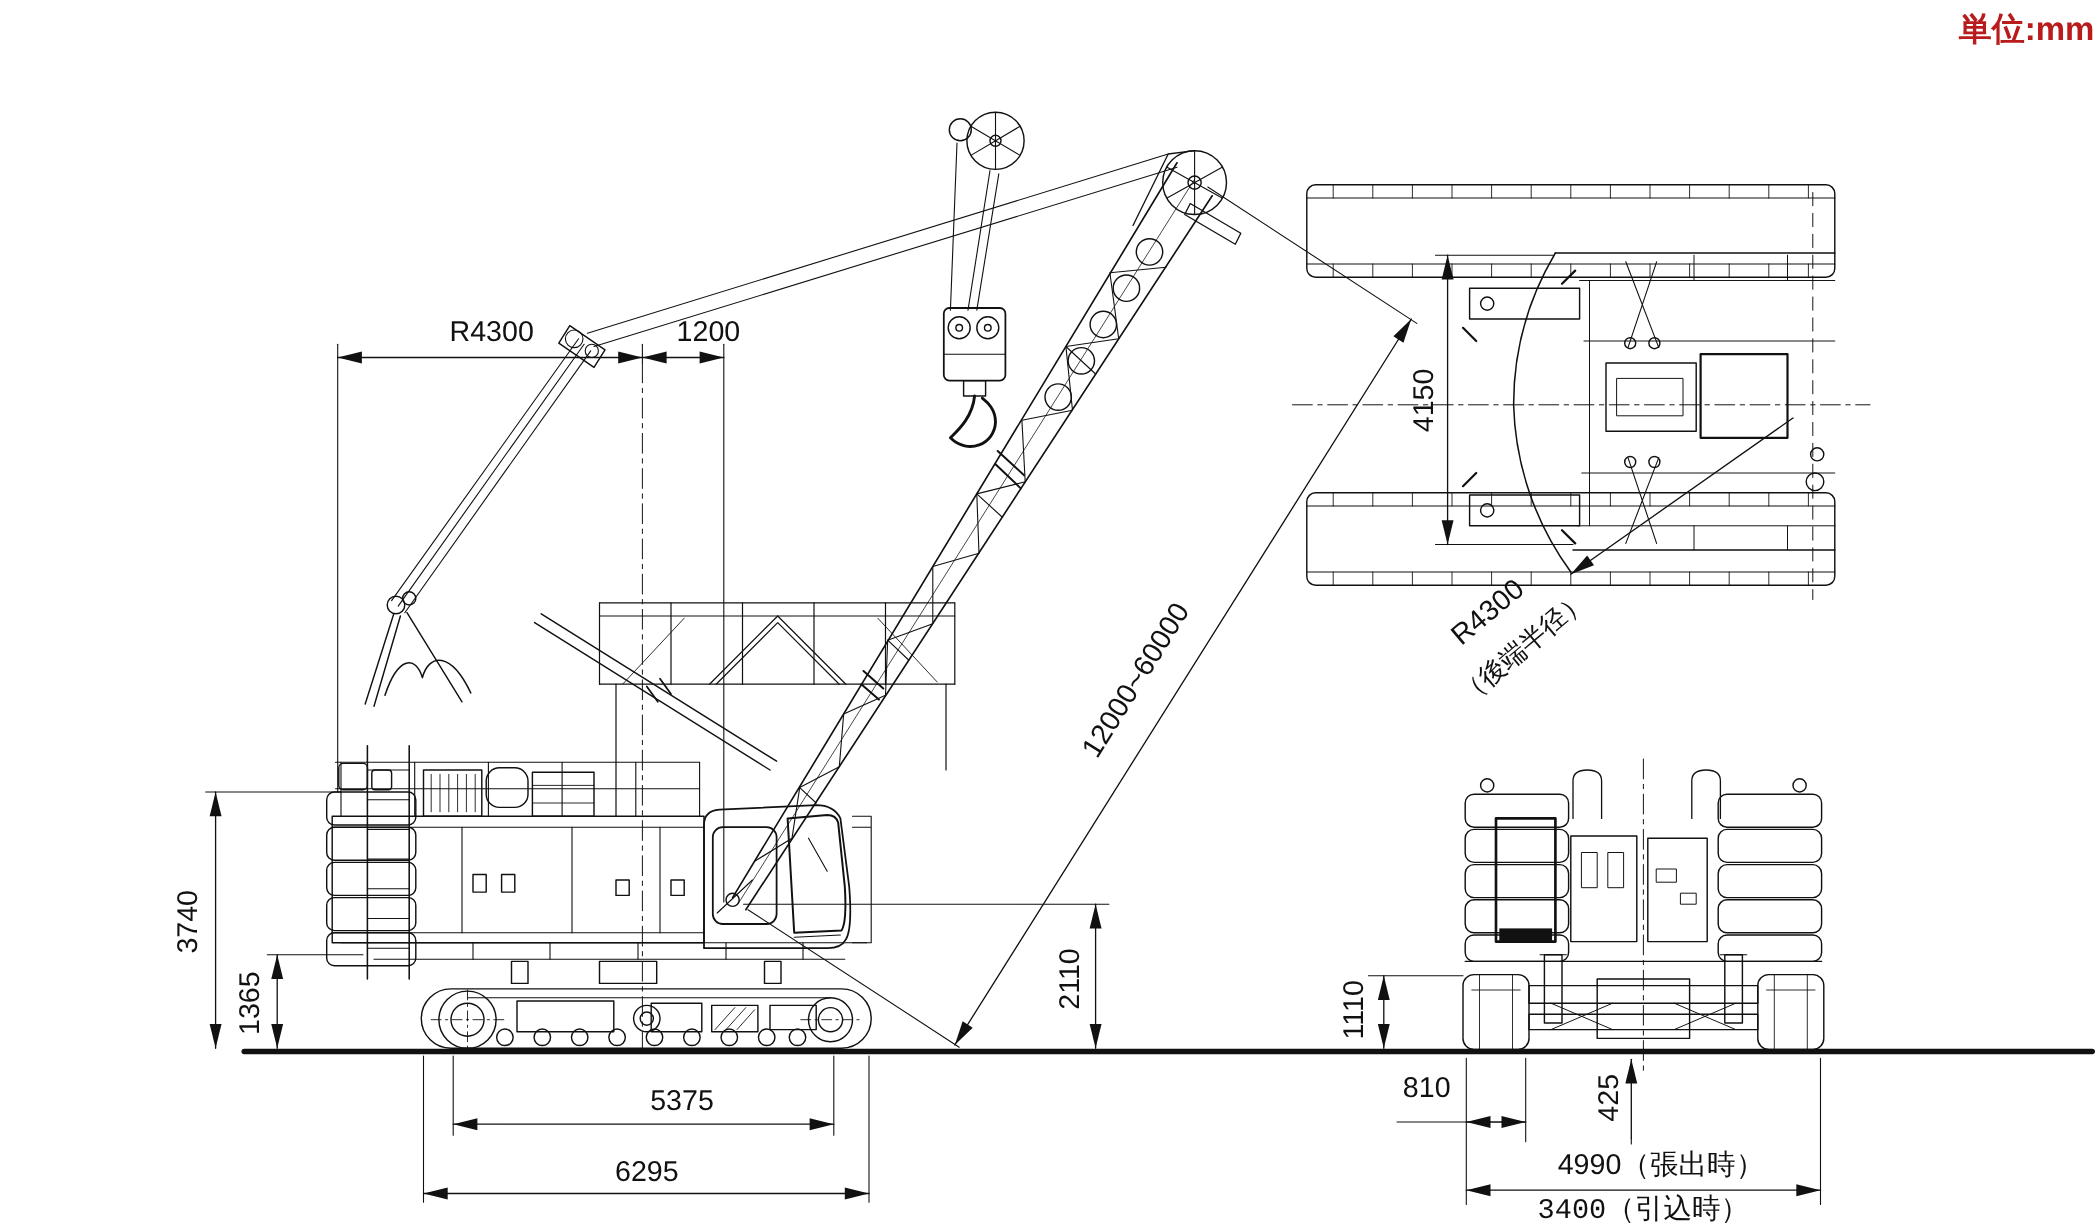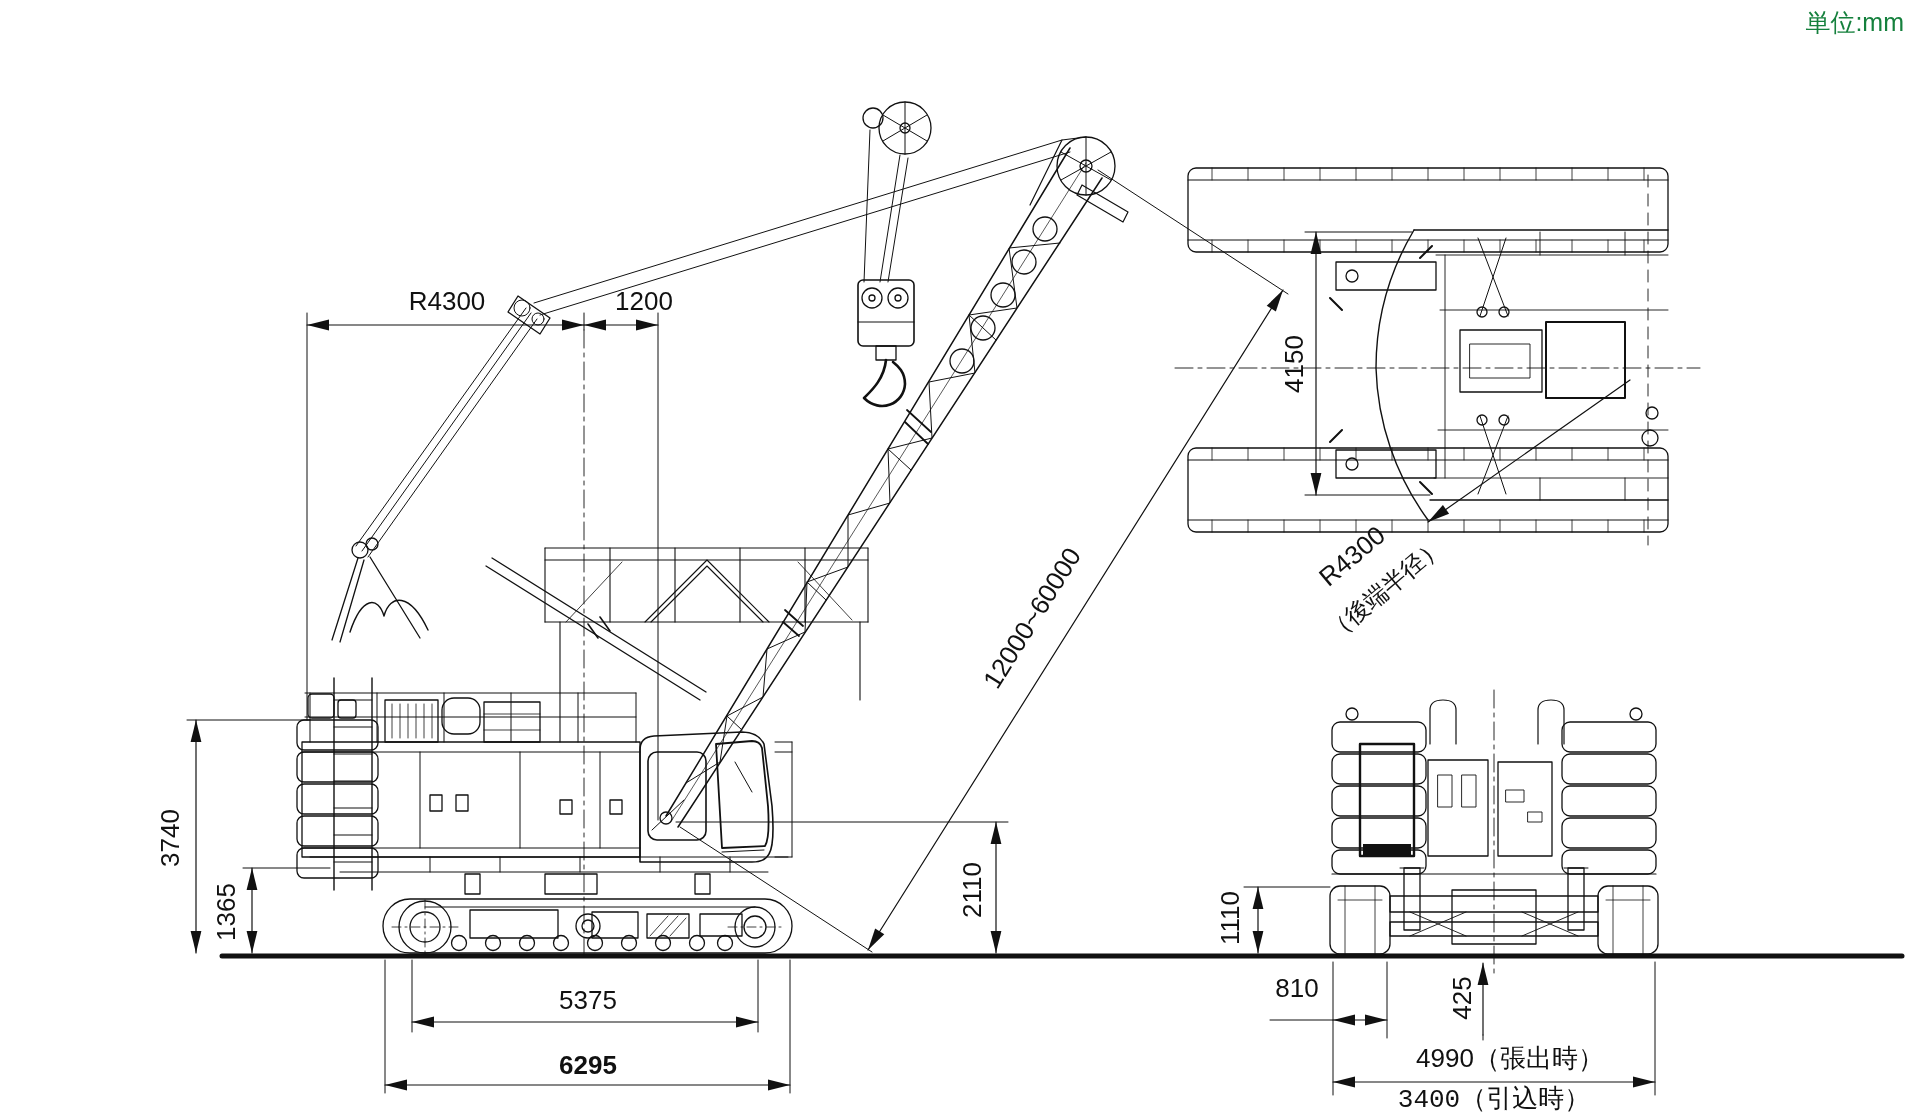--- a/index.html
+++ b/index.html
@@ -5,21 +5,21 @@
   html,body{margin:0;padding:0;background:#fff;}
   #stage{position:relative;width:1908px;height:1113px;background:#ffffff;overflow:hidden;
          font-family:"Liberation Sans","DejaVu Sans",sans-serif;color:#111;}
   svg{position:absolute;left:0;top:0;}
   .lbl{position:absolute;white-space:nowrap;font-size:26px;color:#111;
        transform:translate(-50%,-50%);line-height:1;}
   .lbl.r90{transform:translate(-50%,-50%) rotate(-90deg);}
   .lbl.r58{transform:translate(-50%,-50%) rotate(-58deg);}
   .lbl.r40{transform:translate(-50%,-50%) rotate(-40deg);}
   .lbl.small{font-size:24px;}
-  #unit-note{position:absolute;top:6px;right:4px;font-size:25px;color:#15803d;}
+  #unit-note{position:absolute;top:6px;right:4px;font-size:30px;color:#b91c1c;font-weight:bold;}
 </style>
 </head>
 <body>
 
 <div id="stage">
 
 <svg width="1908" height="1113" viewBox="0 0 1908 1113">
   <defs>
     <marker id="arr" markerWidth="26" markerHeight="18" refX="24" refY="8" orient="auto-start-reverse" markerUnits="userSpaceOnUse">
       <path d="M24,8 L2,2.6 L2,13.4 Z" fill="#111"></path>
@@ -308,22 +308,22 @@
   </g>
 </svg>
 
 <div id="unit-note">単位:mm</div>
 
 <div class="lbl" style="left:447px;top:301px;">R4300</div>
 <div class="lbl" style="left:620px;top:301px;margin-left:24px;">1200</div>
 <div class="lbl r90" style="left:170px;top:838px;">3740</div>
 <div class="lbl r90" style="left:226px;top:912px;">1365</div>
 <div class="lbl r90" style="left:972px;top:890px;">2110</div>
-<div class="lbl" style="left:588px;top:1000px;">5375</div>
-<div class="lbl" style="left:588px;top:1065px;font-weight:bold;">6295</div>
+<div class="lbl" style="left:620px;top:1000px;">5375</div>
+<div class="lbl" style="left:588px;top:1065px;">6295</div>
 <div class="lbl r58" style="left:1032px;top:618px;">12000~60000</div>
 
 <div class="lbl r90" style="left:1294px;top:364px;">4150</div>
 <div class="lbl r40" style="left:1352px;top:556px;">R4300</div>
 <div class="lbl r40 small" style="left:1385px;top:589px;">（後端半径）</div>
 
 <div class="lbl r90" style="left:1230px;top:918px;">1110</div>
 <div class="lbl" style="left:1297px;top:988px;">810</div>
 <div class="lbl r90" style="left:1462px;top:998px;">425</div>
 <div class="lbl" style="left:1494px;top:1058px;margin-left:16px;">4990（張出時）</div>

